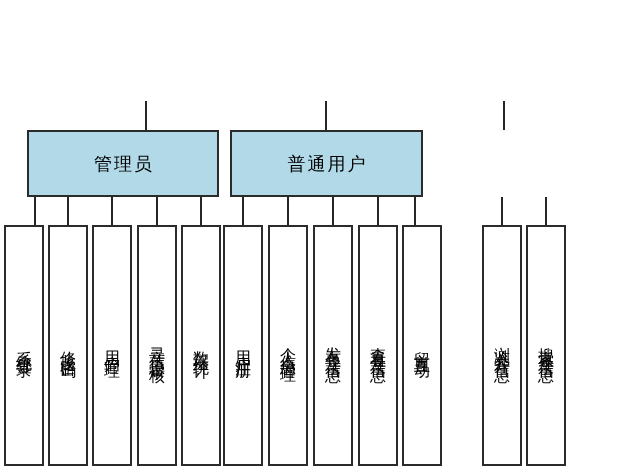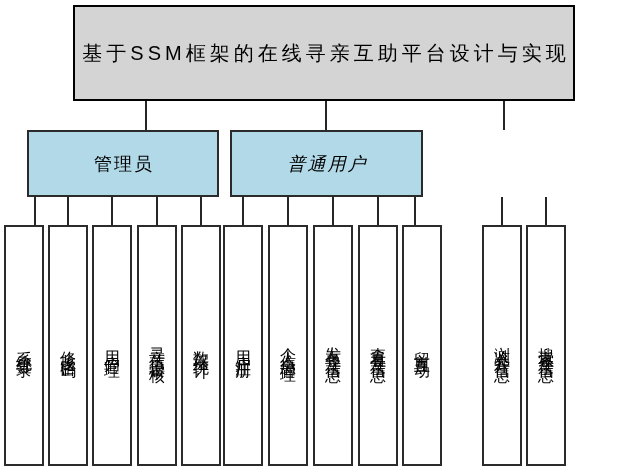--- a/index.html
+++ b/index.html
@@ -53,23 +53,20 @@
   .vline{
     position:absolute;
     width:2px;
     background:var(--connector);
   }
 </style>
 </head>
 <body>
 
 <div id="stage">
-  <div class="box title-node" id="title-node" style="left:73px;top:5px;width:502px;height:96px;">
-    <span class="title-label">基于SSM框架的在线寻亲互助平台设计与实现</span>
-  </div>
 
 <div class="vline" style="left: 145px; top: 101px; height: 29px;"></div>
     <div class="box group-node" style="left: 27px; top: 130px; width: 192px; height: 67px;">
       <span class="group-label">管理员</span>
     </div>
     <div class="vline" style="left: 34px; top: 197px; height: 28px;"></div>
     <div class="box leaf-node" style="left: 4px; top: 225px; width: 40px; height: 241px;">
       <span class="leaf-label">系统登录</span>
     </div>
     <div class="vline" style="left: 67px; top: 197px; height: 28px;"></div>
@@ -82,21 +79,21 @@
     </div>
     <div class="vline" style="left: 156px; top: 197px; height: 28px;"></div>
     <div class="box leaf-node" style="left: 137px; top: 225px; width: 40px; height: 241px;">
       <span class="leaf-label">寻亲信息审核</span>
     </div>
     <div class="vline" style="left: 200px; top: 197px; height: 28px;"></div>
     <div class="box leaf-node" style="left: 181px; top: 225px; width: 40px; height: 241px;">
       <span class="leaf-label">数据统计</span>
     </div>
     <div class="vline" style="left: 325px; top: 101px; height: 29px;"></div>
-    <div class="box group-node" style="left: 230px; top: 130px; width: 193px; height: 67px; font-style: italic;">
+    <div class="box group-node" style="left: 230px; top: 130px; width: 193px; height: 67px;">
       <span class="group-label">普通用户</span>
     </div>
     <div class="vline" style="left: 242px; top: 197px; height: 28px;"></div>
     <div class="box leaf-node" style="left: 223px; top: 225px; width: 40px; height: 241px;">
       <span class="leaf-label">用户注册</span>
     </div>
     <div class="vline" style="left: 287px; top: 197px; height: 28px;"></div>
     <div class="box leaf-node" style="left: 268px; top: 225px; width: 40px; height: 241px;">
       <span class="leaf-label">个人信息管理</span>
     </div>

